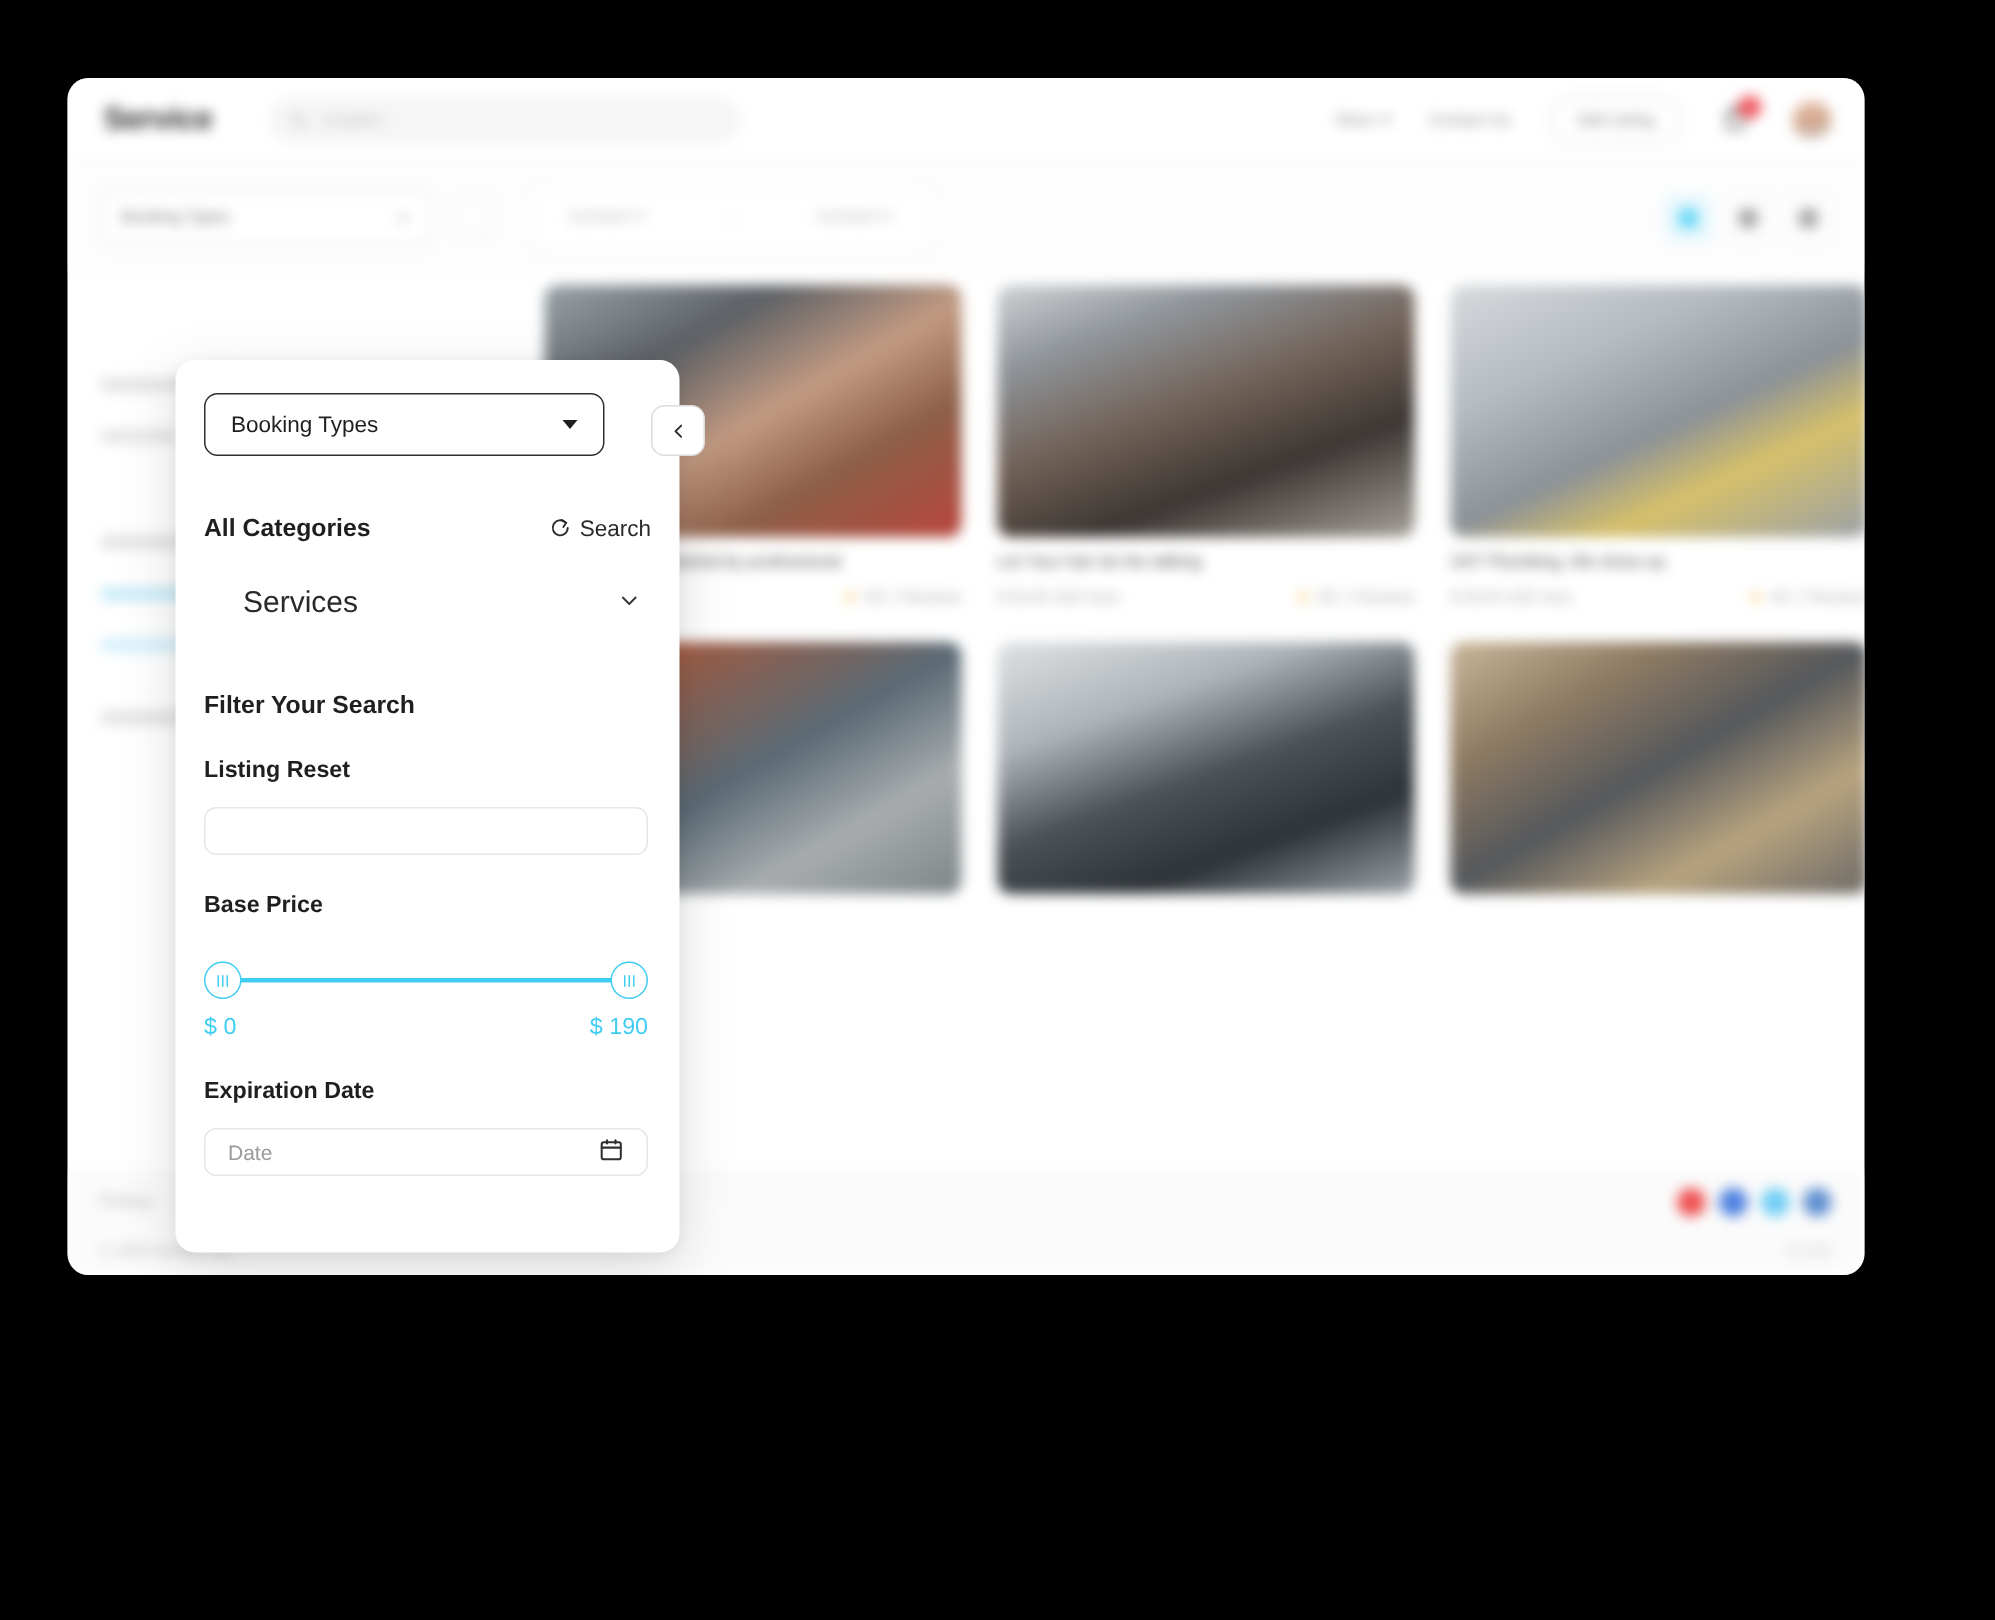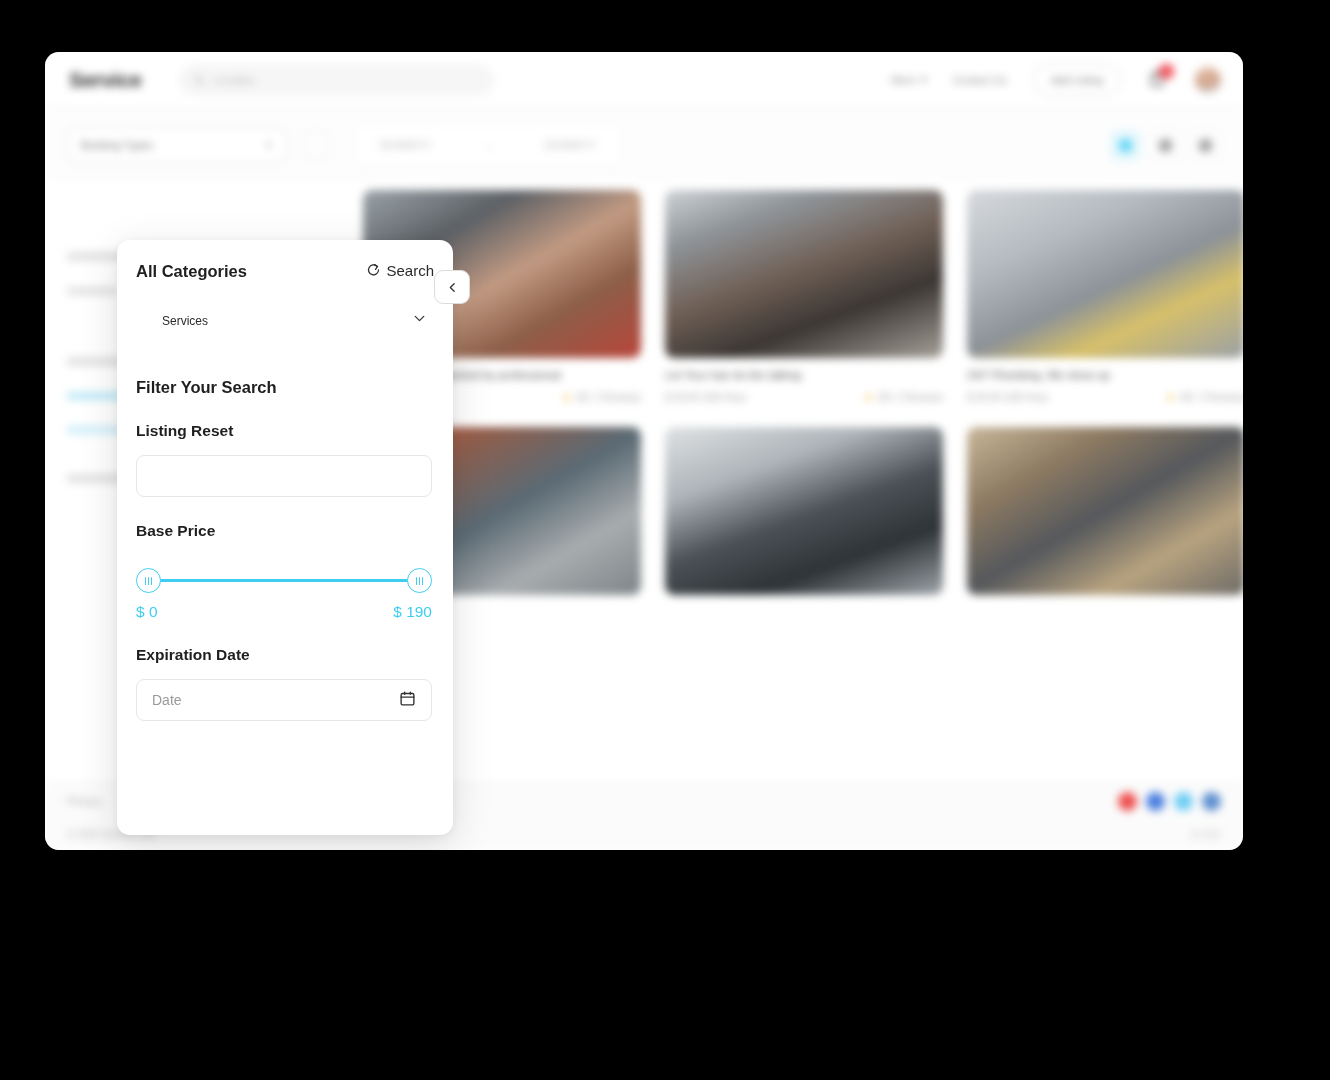--- a/index.html
+++ b/index.html
@@ -240,53 +240,54 @@
     left: 389px; top: 218px;
     width: 36px; height: 34px;
     border: 1.4px solid #dcdcdc;
     border-radius: 9px;
     background: #fff;
     display: flex; align-items: center; justify-content: center;
     z-index: 51;
   }
 
   .m-cat-head {
-    display: flex; align-items: flex-start;
+    margin-top: 39px;
+    display: flex; align-items: center;
   }
   .m-cat-title { font-size: 16.5px; font-weight: 700; color: #1f1f1f; }
   .m-reset {
     margin-left: auto;
     display: flex; align-items: center; gap: 5px;
     font-size: 15px; color: #2a2a2a;
   }
 
   .m-cat-row {
     margin-top: 29px;
     display: flex; align-items: center;
     padding-left: 26px;
     padding-right: 6px;
   }
-  .m-cat-name { font-size: 12px; color: #2a2a2a; }
+  .m-cat-name { font-size: 20px; color: #2a2a2a; }
   .m-cat-chev { margin-left: auto; }
 
   .m-section-title {
     margin-top: 47px;
     font-size: 16.5px;
     font-weight: 700;
     color: #1f1f1f;
   }
   .m-label {
     margin-top: 25px;
     font-size: 15.5px;
     font-weight: 700;
     color: #1f1f1f;
   }
   .m-input {
     margin-top: 15px;
-    width: 296px; height: 42px;
+    width: 296px; height: 32px;
     border: 1px solid #e6e6e6;
     border-radius: 8px;
     background: #fff;
     padding: 0 15px;
     font-size: 14px;
     color: #8d8d8d;
     font-family: "Liberation Sans", sans-serif;
     display: flex; align-items: center;
   }
   .m-input input {
@@ -466,20 +467,26 @@
       <div class="f-bot">
         <span class="copyright">© 2020 Service, Inc</span>
         <span class="f-right">$ USD</span>
       </div>
     </div>
 
   </div>
 
   <div class="filter-modal">
 
+    <div class="m-select-row">
+      <div class="m-select">
+        <span>Booking Types</span>
+        <span class="caret"></span>
+      </div>
+    </div>
 
     <div class="m-cat-head">
       <span class="m-cat-title">All Categories</span>
       <span class="m-reset">
         <svg width="15" height="15" viewBox="0 0 24 24" fill="none" stroke="#2a2a2a" stroke-width="2" stroke-linecap="round">
           <path d="M20 11a8 8 0 1 1-2.6-5.9"></path>
           <polyline points="13.5,2.6 18.3,5.6 15.3,10.2" fill="none"></polyline>
         </svg>
         <span>Search</span>
       </span>

